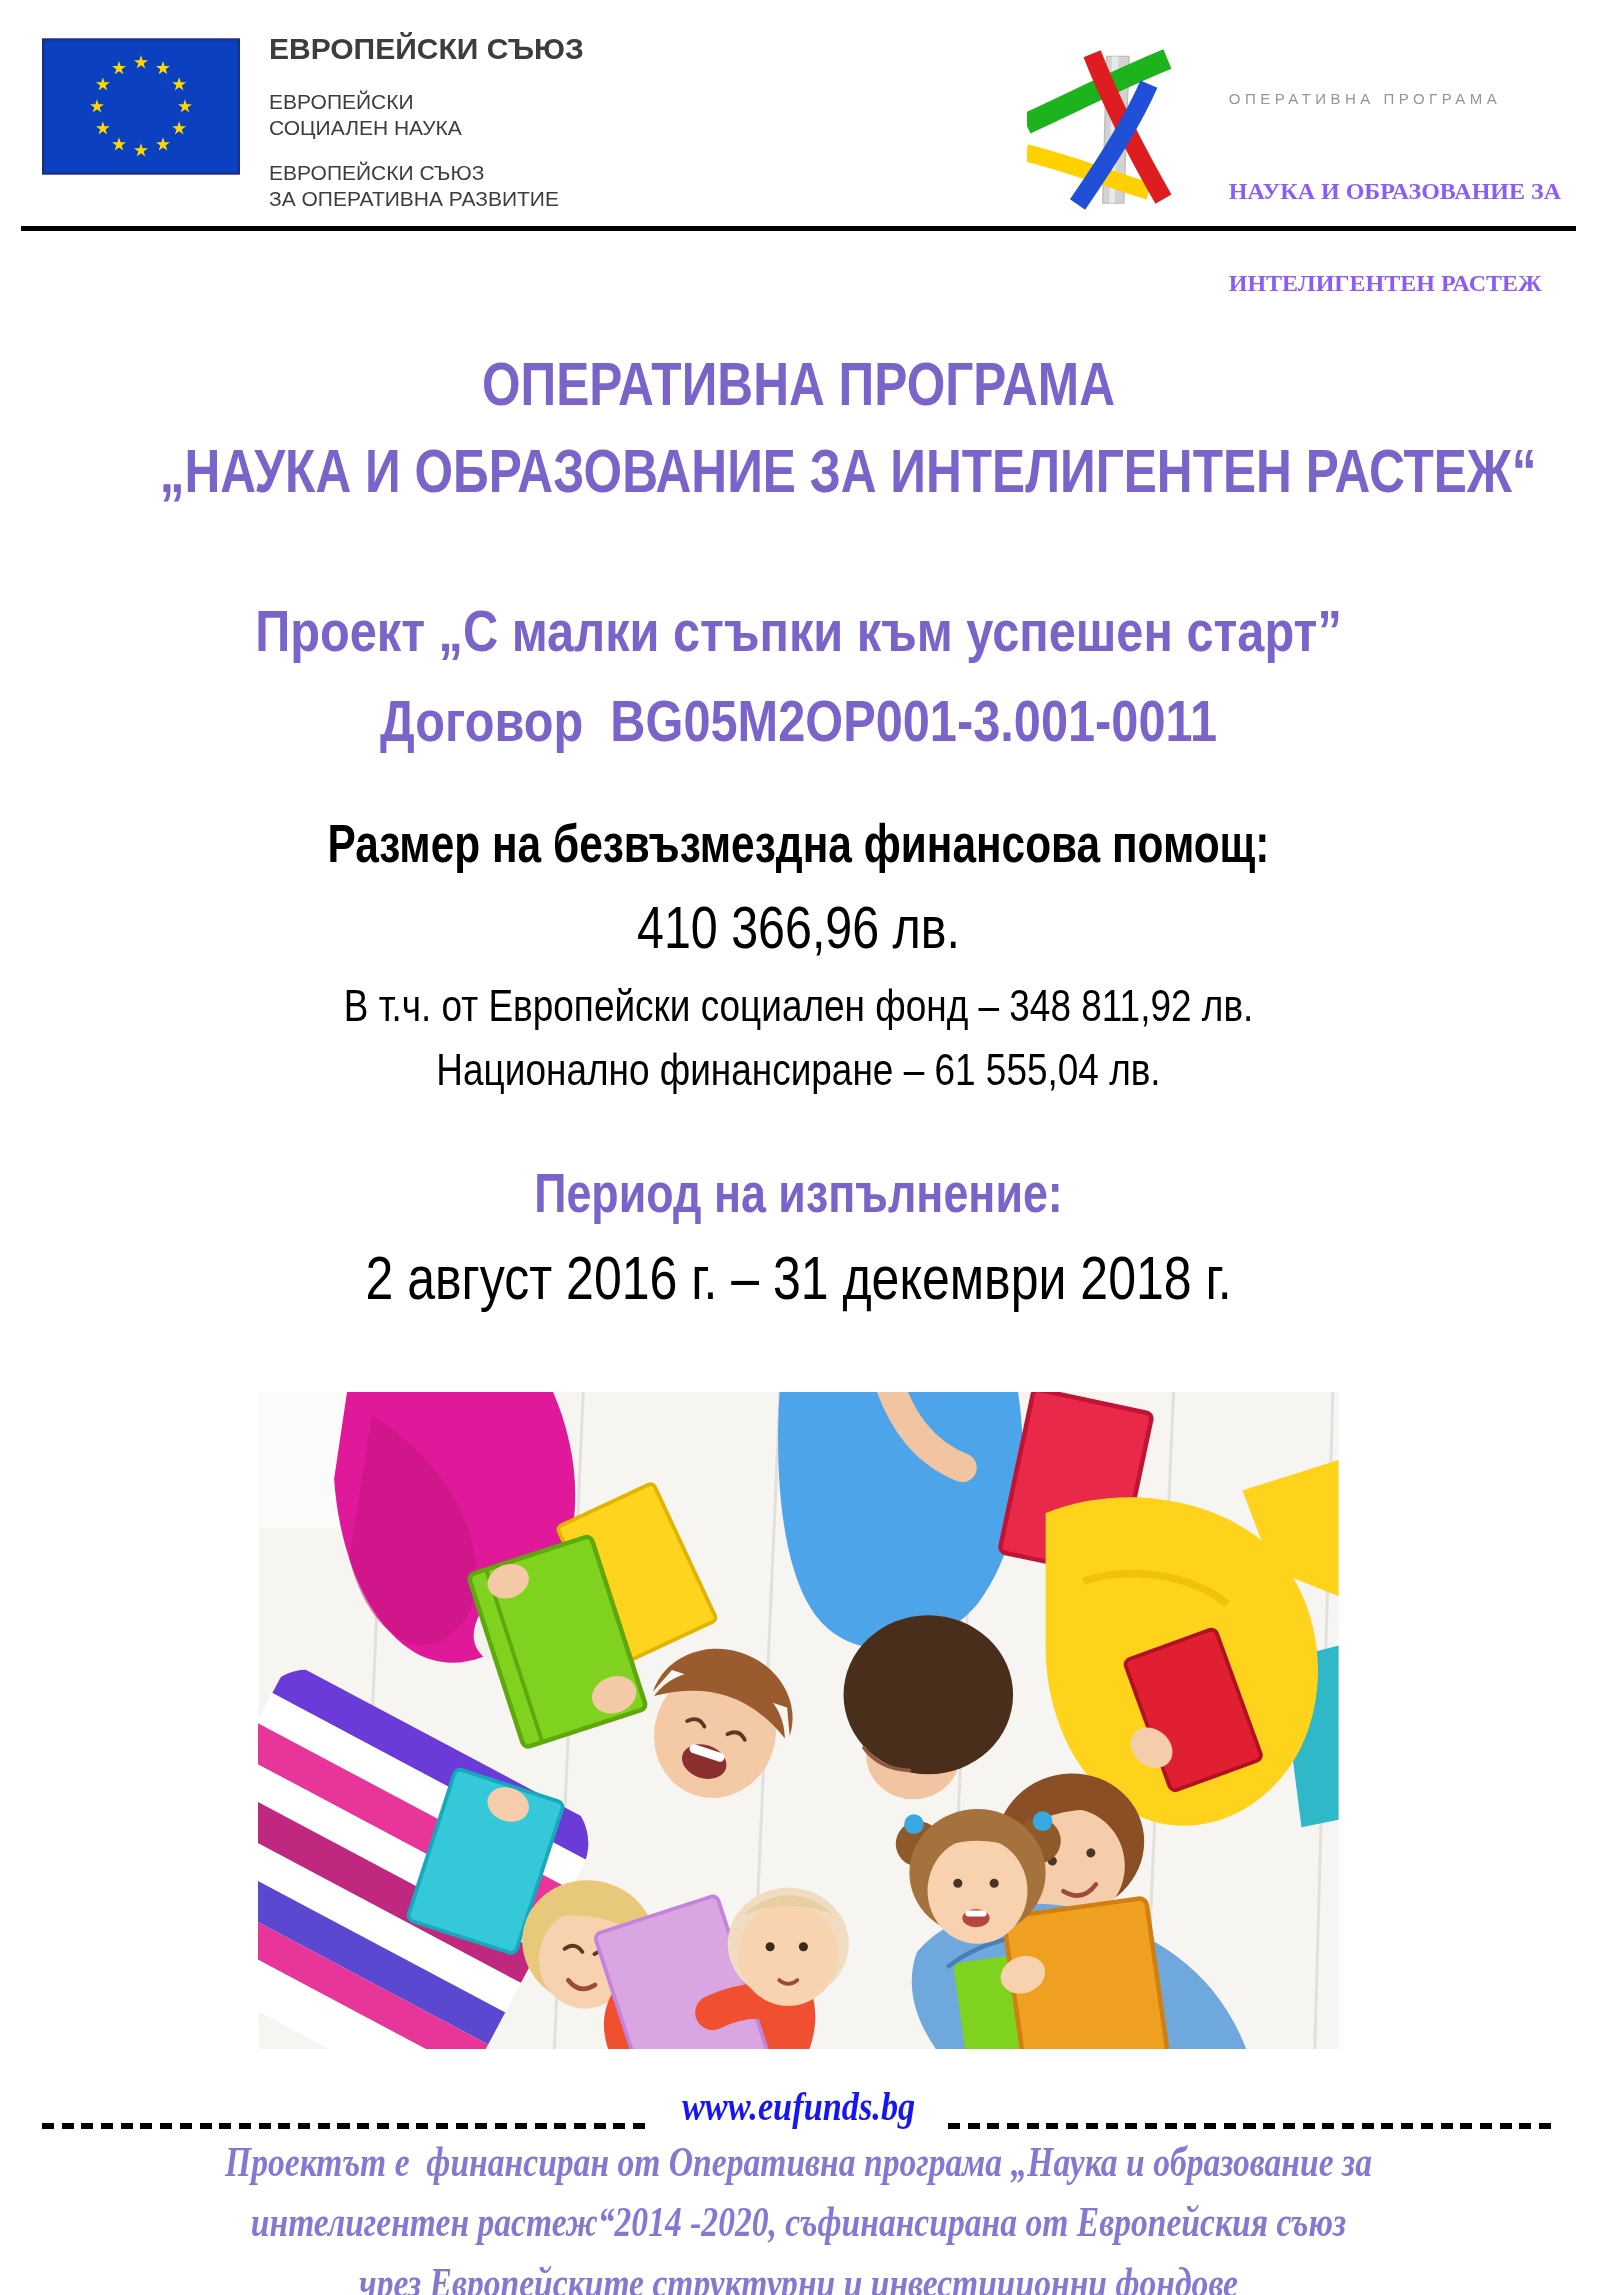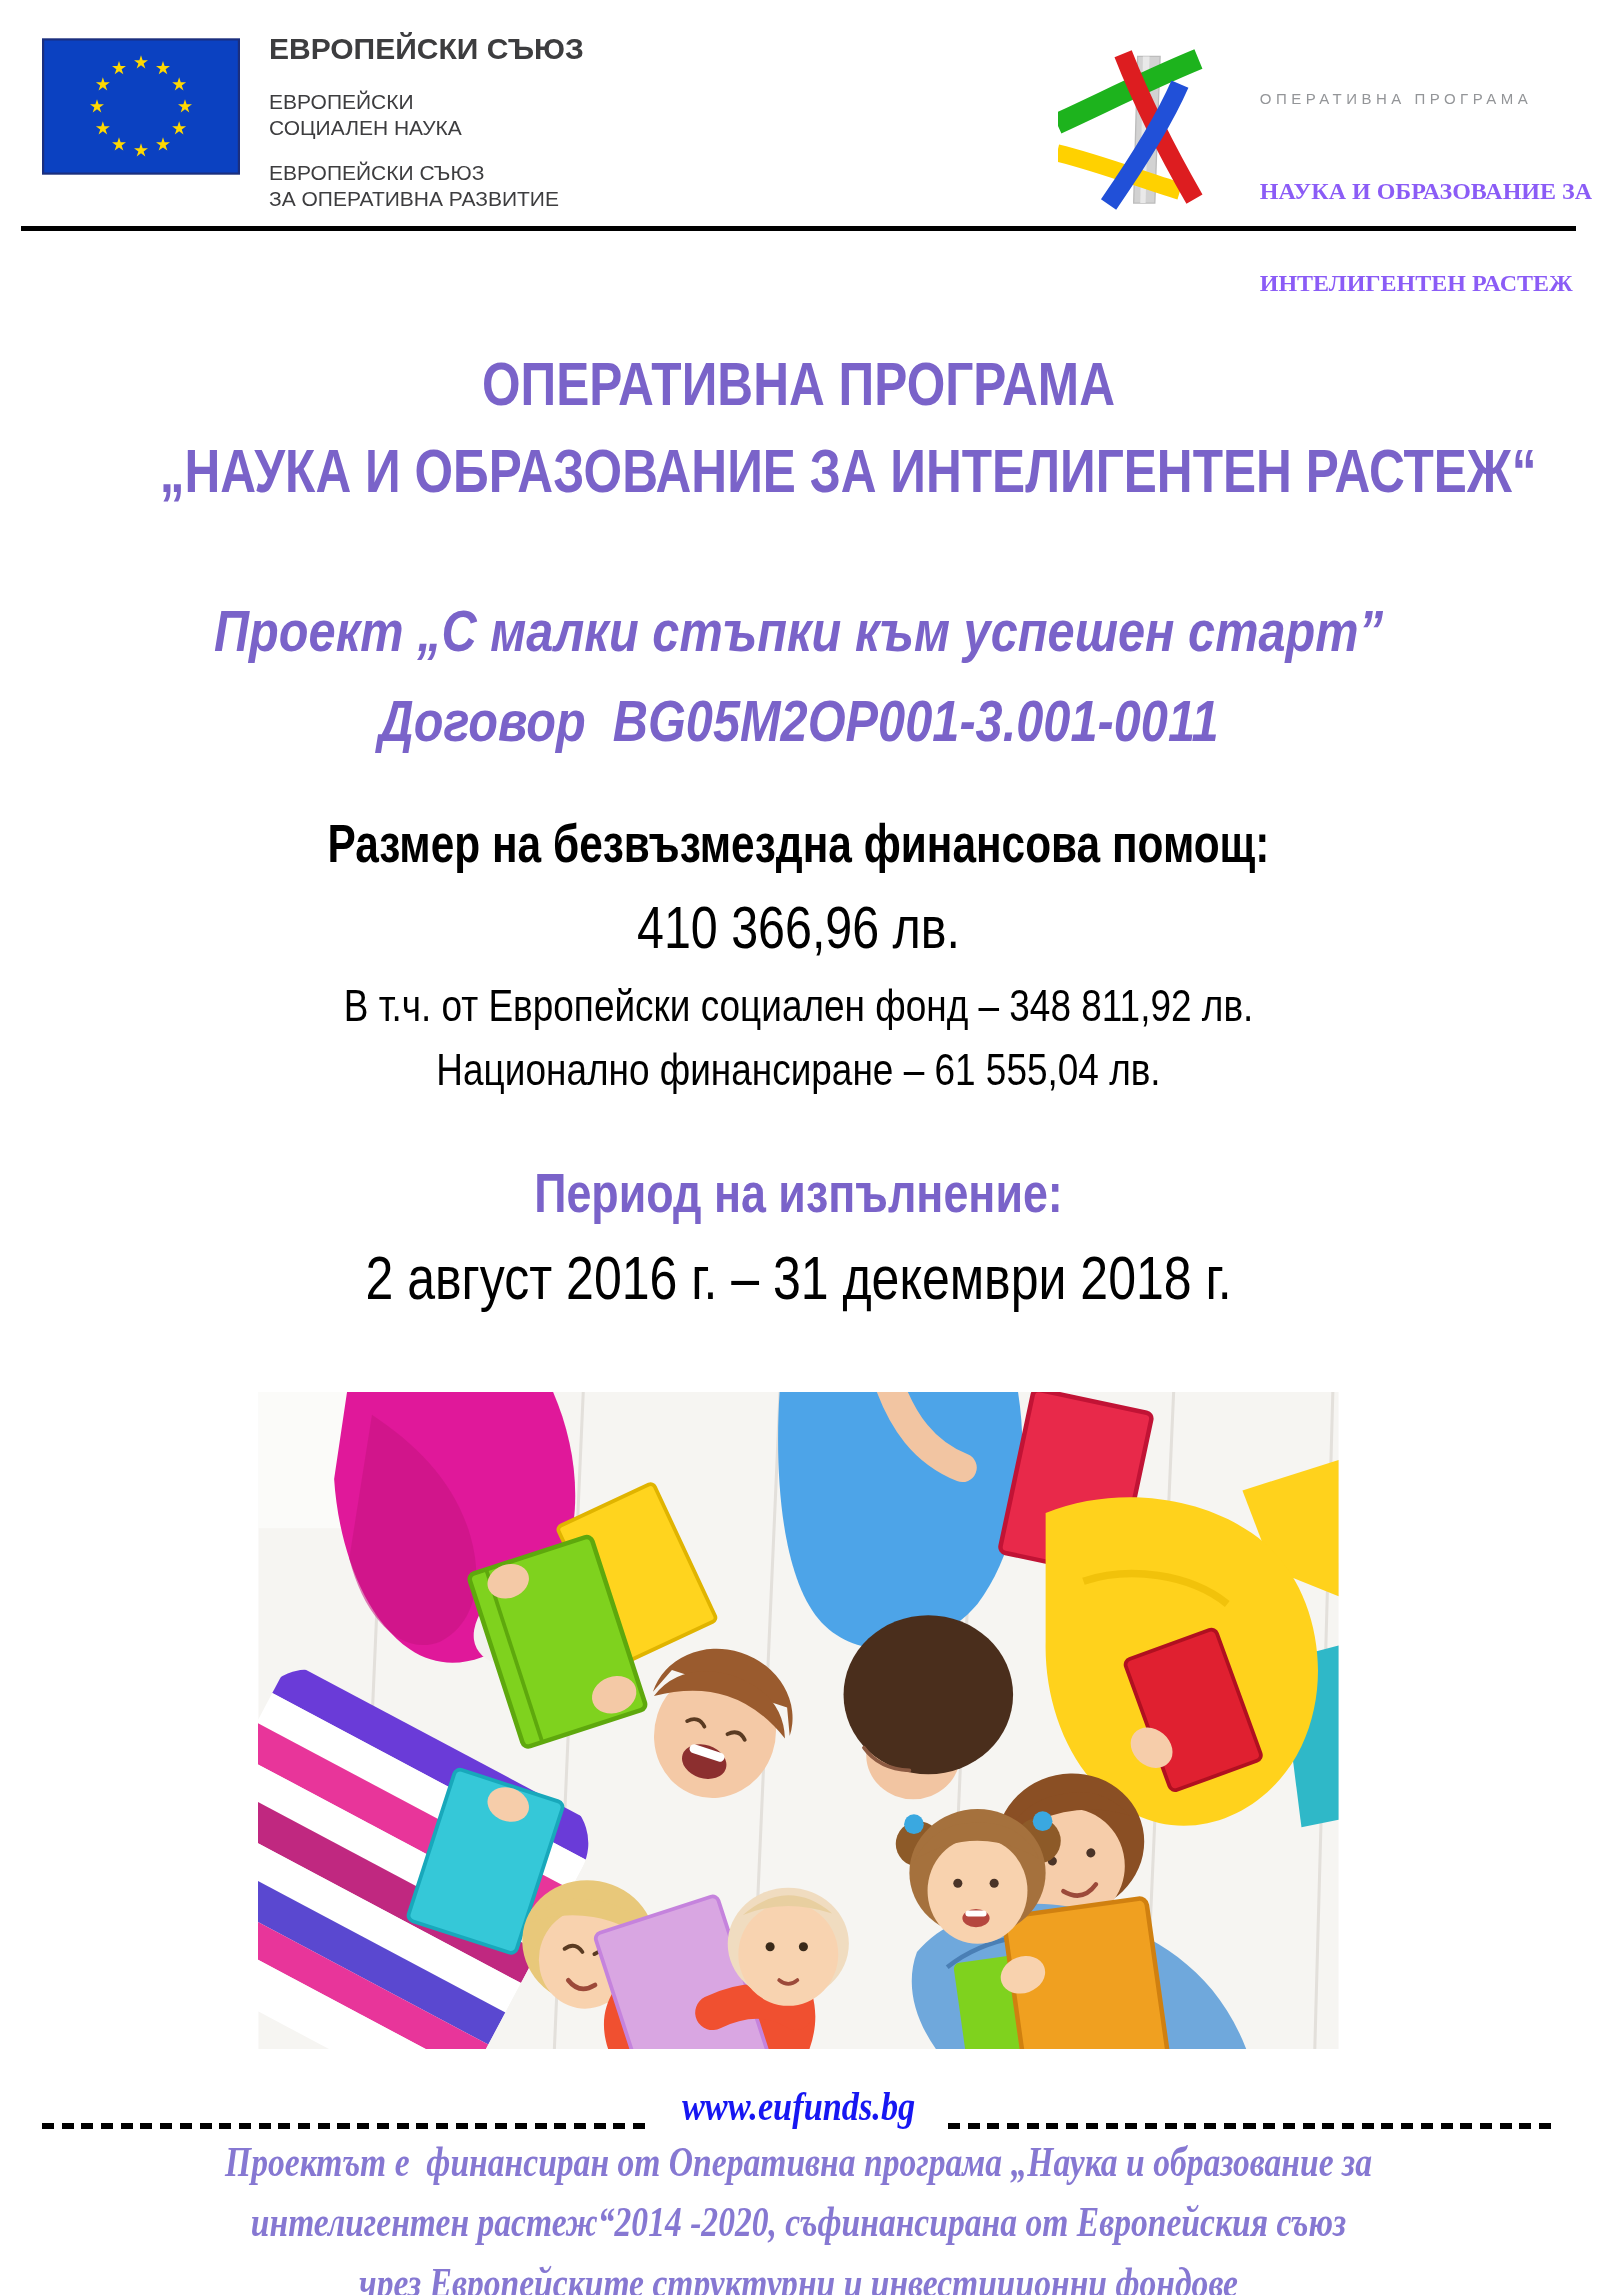--- a/index.html
+++ b/index.html
@@ -1,21 +1,21 @@
 <!DOCTYPE html>
 <html style="font-size:12px"><head>
 <meta charset="utf-8">
 <style>
   html,body{margin:0;padding:0;background:#ffffff;overflow-x:hidden;}
   .page{width:1597px;height:2295px;background:#ffffff;position:relative;overflow:hidden;
         font-family:"Liberation Sans",sans-serif;color:#000;}
 
   
   .header{display:flex;justify-content:space-between;align-items:flex-start;
-          padding:26px 5px 0 42px;height:195px;}
+          padding:26px 36px 0 42px;height:195px;}
   .eu-group{display:flex;gap:29px;align-items:flex-start;}
   .eu-flag{flex:0 0 auto;}
   .eu-text{padding-top:6px;color:#3d3d3f;}
   .eu-title{font-size:30px;font-weight:bold;margin-bottom:23px;}
   .eu-small{font-size:21px;font-weight:normal;line-height:1.22;margin-bottom:19.7px;}
   .eu-small:last-child{margin-bottom:0;}
   .prog-group{display:flex;align-items:flex-start;gap:10.6px;}
   .prog-text{padding-top:64px;}
   .prog-kicker{font-size:15px;letter-spacing:4.5px;color:#939598;margin-bottom:7.6px;white-space:pre;}
   .prog-name{font-size:24px;font-weight:bold;color:#8b5cf6;line-height:1.28;white-space:pre;font-family:Liberation Serif, serif;}
@@ -25,21 +25,21 @@
   .cline{display:block;white-space:pre;text-align:center;transform-origin:50% 50%;}
   .cx80{transform:scaleX(0.80);} .cx82{transform:scaleX(0.82);}
   .cx84{transform:scaleX(0.84);}
   .purple{color:#7A63C9;}
   .b{font-weight:bold;}
 
   .title-block{margin-top:120px;}
   .title-l1{font-size:62px;line-height:1.06;margin-bottom:21px;}
   .title-l2{font-size:62px;line-height:1.06;}
 
-  .project-block{margin-top:97px;font-style:italic;}
+  .project-block{margin-top:97px;}
   .project-l1{font-size:58px;line-height:1.08;margin-bottom:27px;}
   .project-l2{font-size:58px;line-height:1.08;}
 
   .grant-block{margin-top:64px;}
   .grant-h{font-size:53px;line-height:1.05;margin-bottom:26px;}
   .grant-amount{font-size:59px;line-height:1.05;margin-bottom:23px;font-weight:normal;}
   .grant-sub{font-size:44px;line-height:1.05;margin-bottom:18px;font-weight:normal;}
 
   .period-block{margin-top:71px;}
   .period-h{font-size:56px;line-height:1.05;margin-bottom:23px;}

